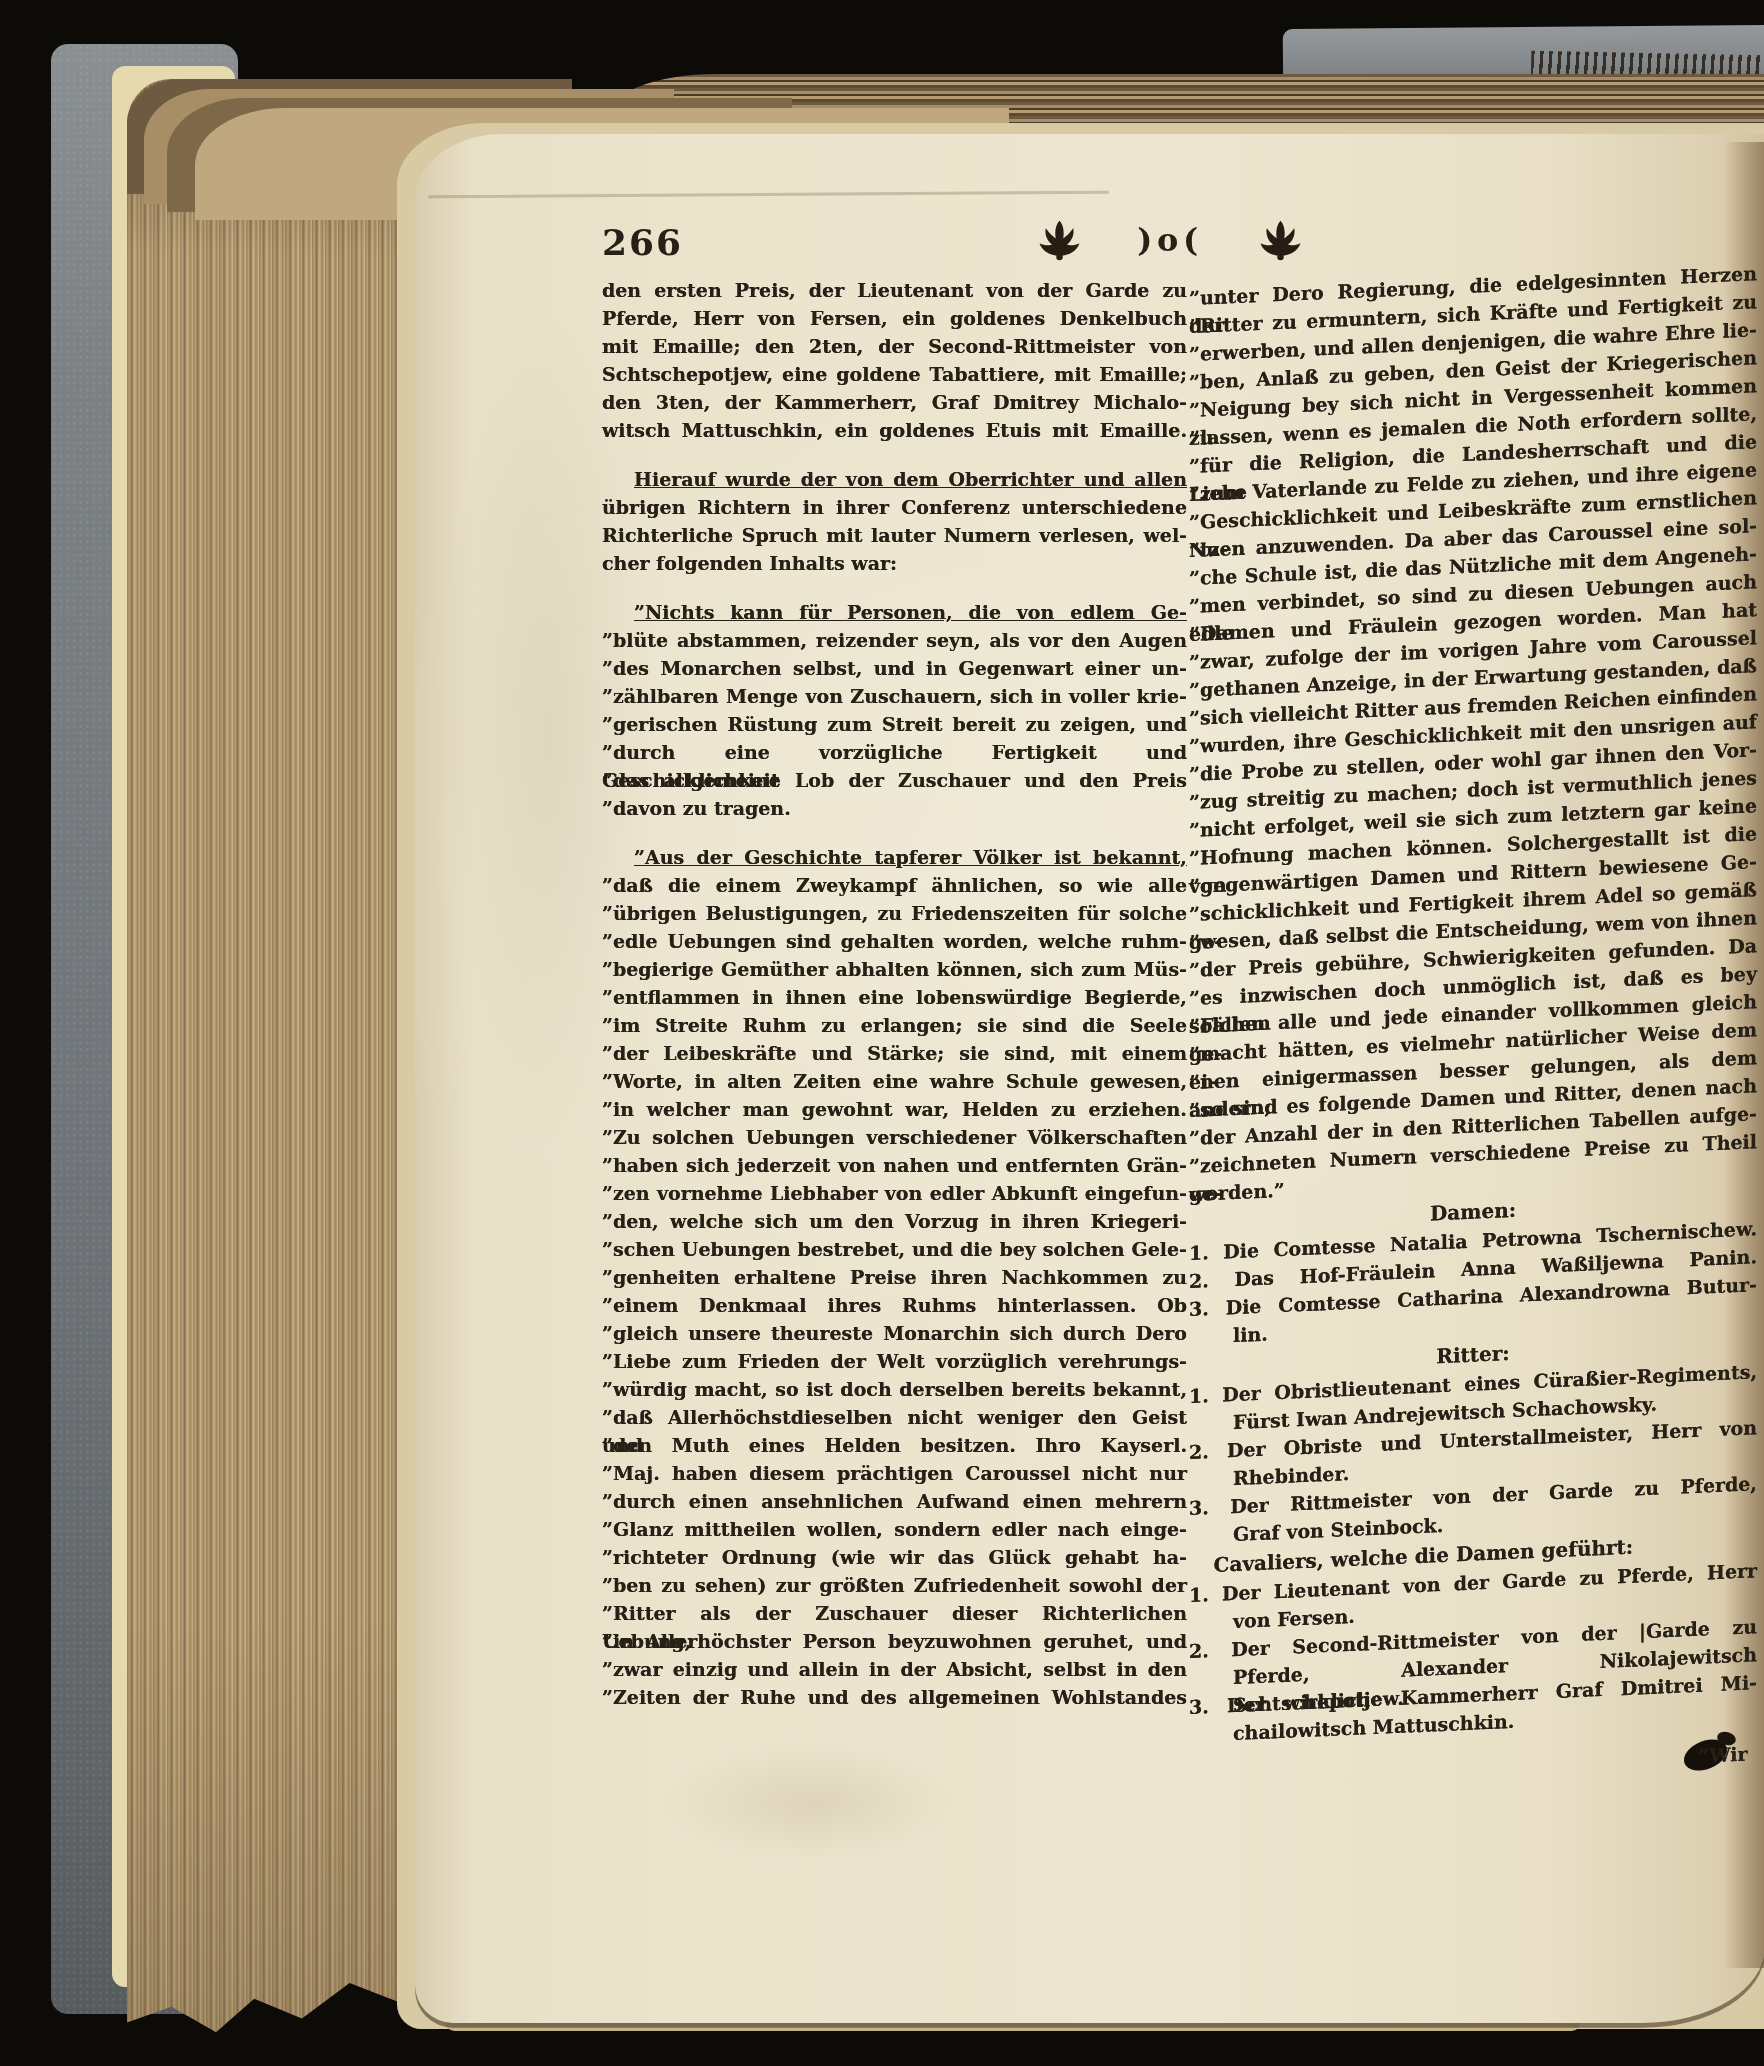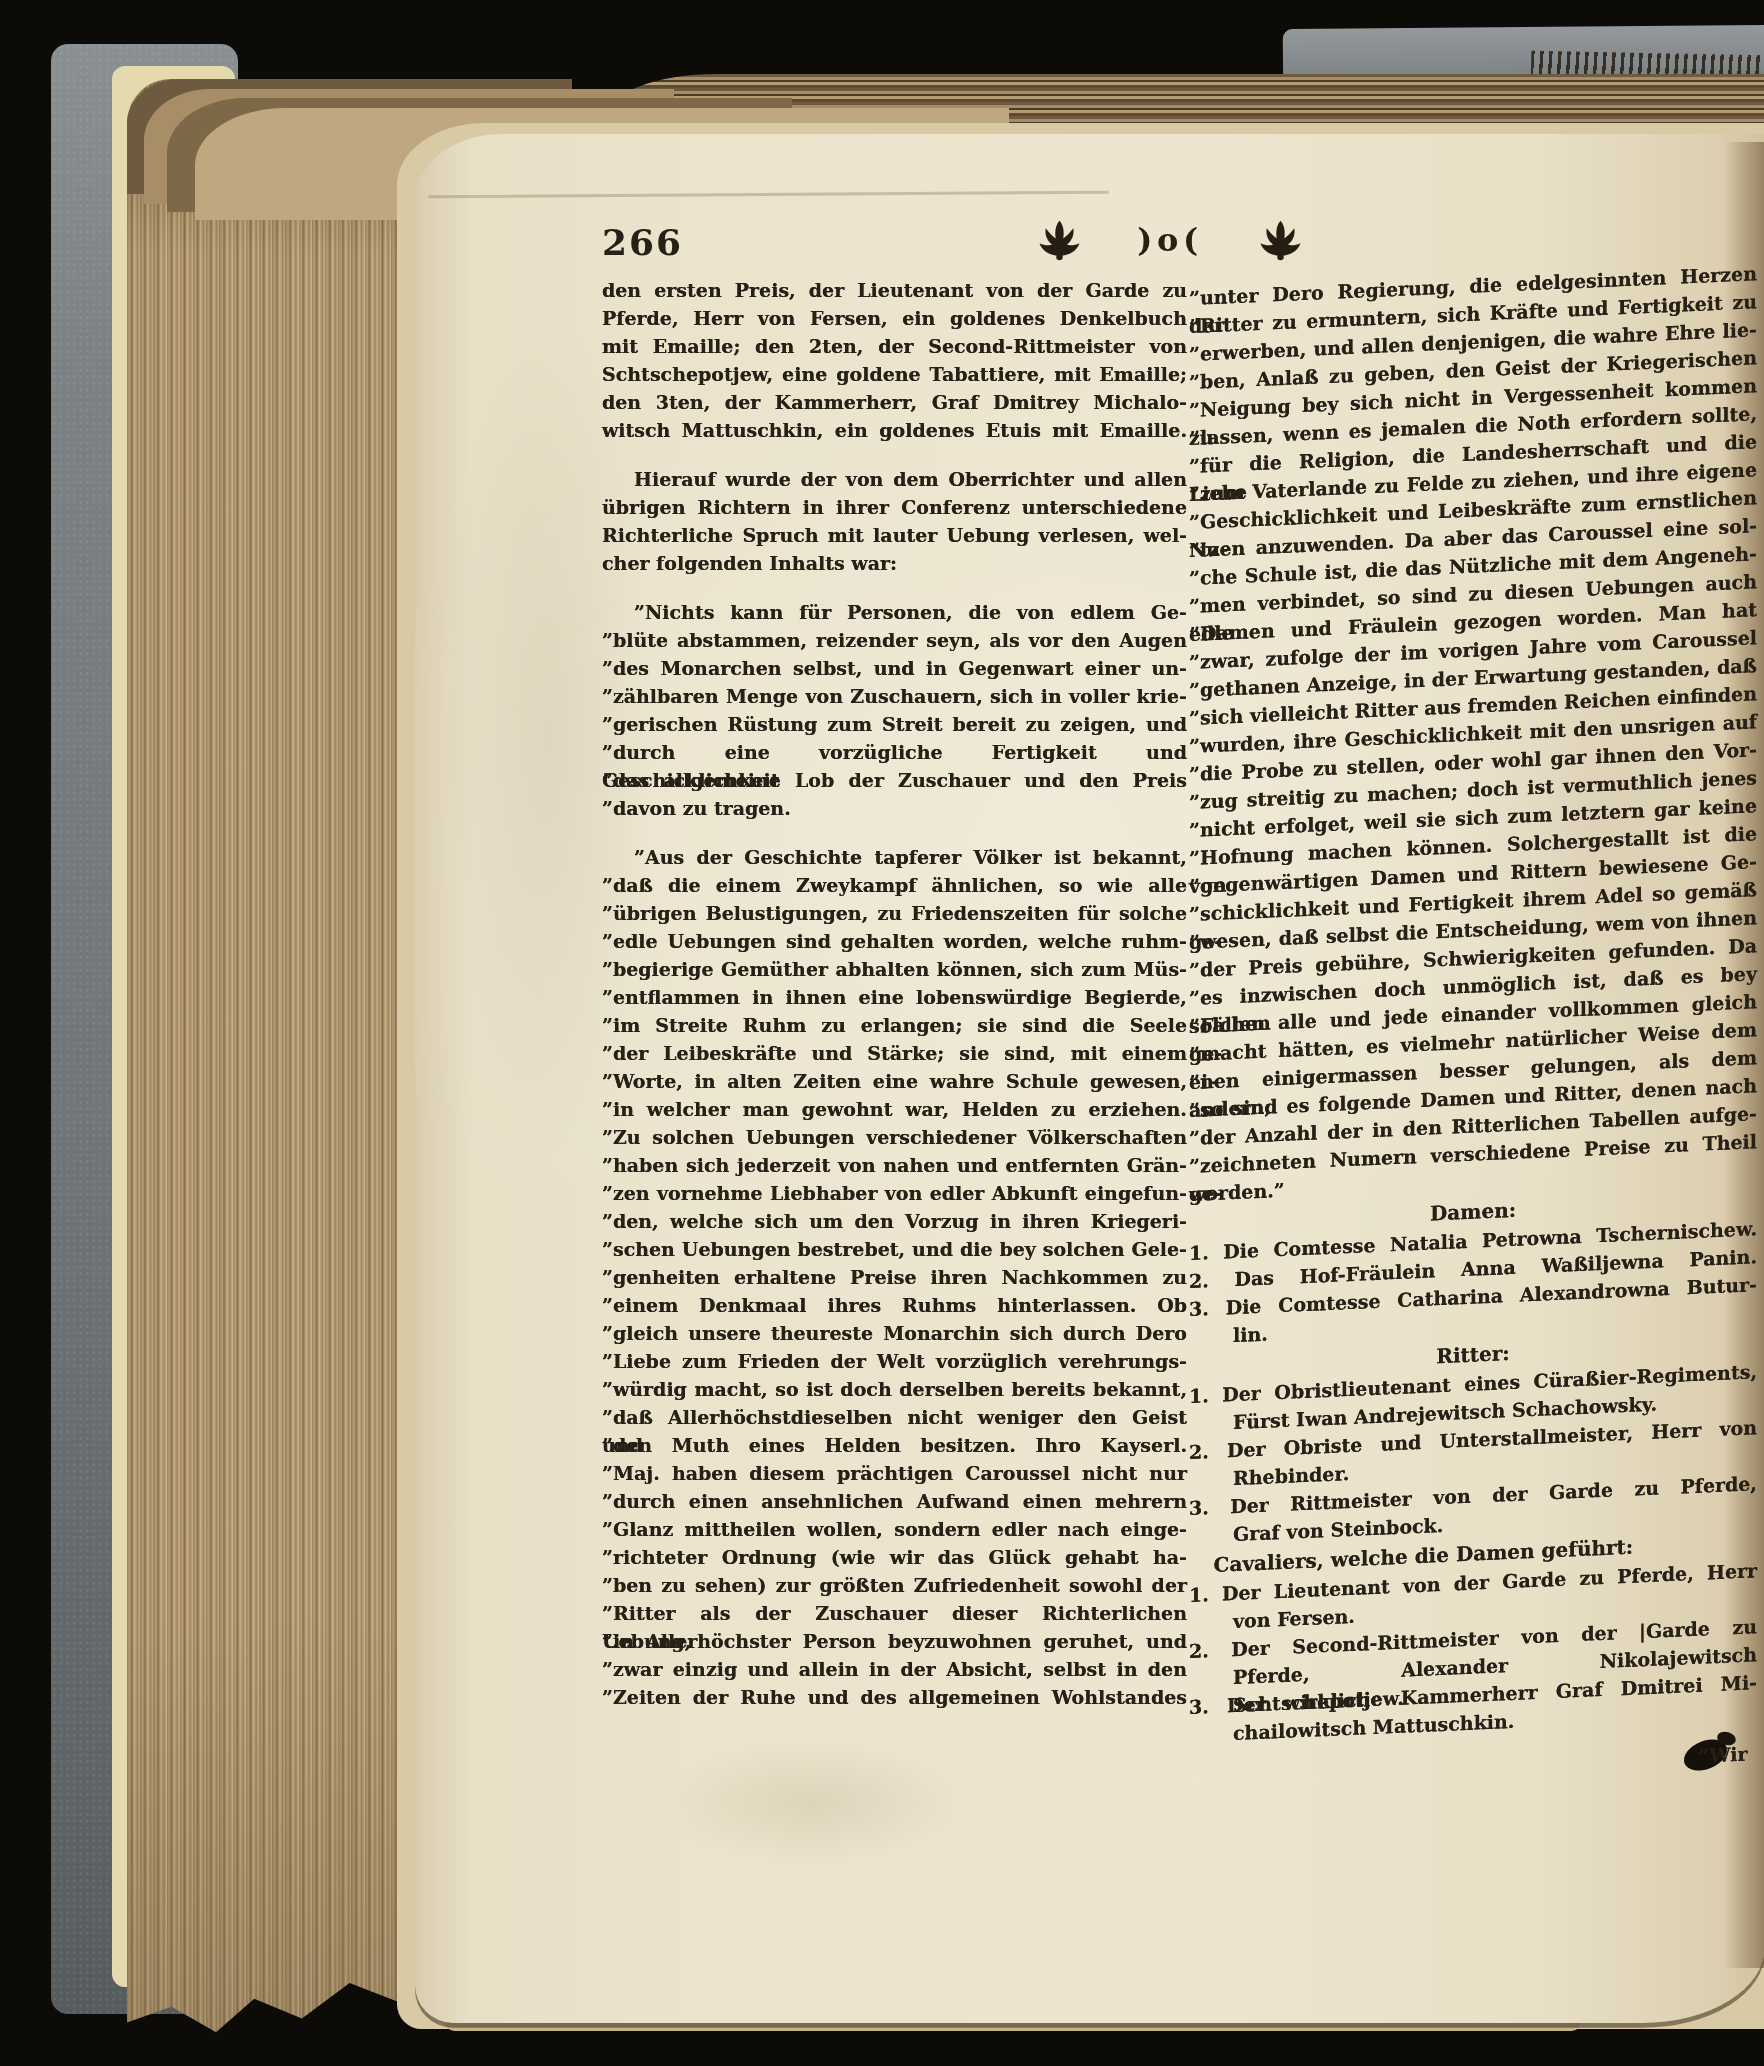--- a/index.html
+++ b/index.html
@@ -62,21 +62,21 @@
   #page-number{left:602px;top:221px;font-size:36px;font-weight:bold;letter-spacing:1.9px;}
   #ornaments{left:1032px;top:212px;width:276px;height:59px;display:flex;align-items:center;justify-content:space-between;}
   #divider-mark{font-size:32px;font-weight:bold;letter-spacing:4.7px;transform:translateY(-1.9px);}
 
   .col{position:absolute;font-weight:bold;font-size:19px;}
   #left-col{left:602px;top:276px;width:585px;}
   #right-col{left:1189px;top:284px;width:568px;transform:skewY(-2.5deg);transform-origin:0 0;}
   .line{height:28px;line-height:28px;text-align:justify;text-align-last:justify;
         text-shadow:0 0 0.5px rgba(40,30,18,.85);}
   .line.short{text-align-last:left;}
-  .line.indent{text-indent:32px;}
+  .line.indent{text-indent:32px;text-decoration:underline;}
   .line.cont{padding-left:44px;text-align-last:left;}
   .para + .para{margin-top:21px;}
   .section{margin-top:1.9px;}
   .heading{height:29px;line-height:29px;font-size:20px;font-weight:bold;text-shadow:0 0 0.5px rgba(40,30,18,.85);}
   .heading.centered{text-align:center;}
   .heading.inline{padding-left:24.6px;}
   #catchword{margin-top:15px;text-align:right;padding-right:9.5px;height:28px;line-height:28px;
              font-weight:bold;font-size:19px;text-shadow:0 0 0.5px rgba(40,30,18,.85);}
 </style>
 </head>
@@ -133,21 +133,21 @@
           <div class="line">den ersten Preis, der Lieutenant von der Garde zu</div>
           <div class="line">Pferde, Herr von Fersen, ein goldenes Denkelbuch</div>
           <div class="line">mit Emaille; den 2ten, der Second-Rittmeister von</div>
           <div class="line">Schtschepotjew, eine goldene Tabattiere, mit Emaille;</div>
           <div class="line">den 3ten, der Kammerherr, Graf Dmitrey Michalo-</div>
           <div class="line">witsch Mattuschkin, ein goldenes Etuis mit Emaille.</div>
         </div>
         <div class="para">
           <div class="line indent">Hierauf wurde der von dem Oberrichter und allen</div>
           <div class="line">übrigen Richtern in ihrer Conferenz unterschiedene</div>
-          <div class="line">Richterliche Spruch mit lauter Uebung verlesen, wel-</div>
+          <div class="line">Richterliche Spruch mit lauter Numern verlesen, wel-</div>
           <div class="line short">cher folgenden Inhalts war:</div>
         </div>
         <div class="para">
           <div class="line indent">”Nichts kann für Personen, die von edlem Ge-</div>
           <div class="line">”blüte abstammen, reizender seyn, als vor den Augen</div>
           <div class="line">”des Monarchen selbst, und in Gegenwart einer un-</div>
           <div class="line">”zählbaren Menge von Zuschauern, sich in voller krie-</div>
           <div class="line">”gerischen Rüstung zum Streit bereit zu zeigen, und</div>
           <div class="line">”durch eine vorzügliche Fertigkeit und Geschicklichkeit</div>
           <div class="line">”das allgemeine Lob der Zuschauer und den Preis</div>

